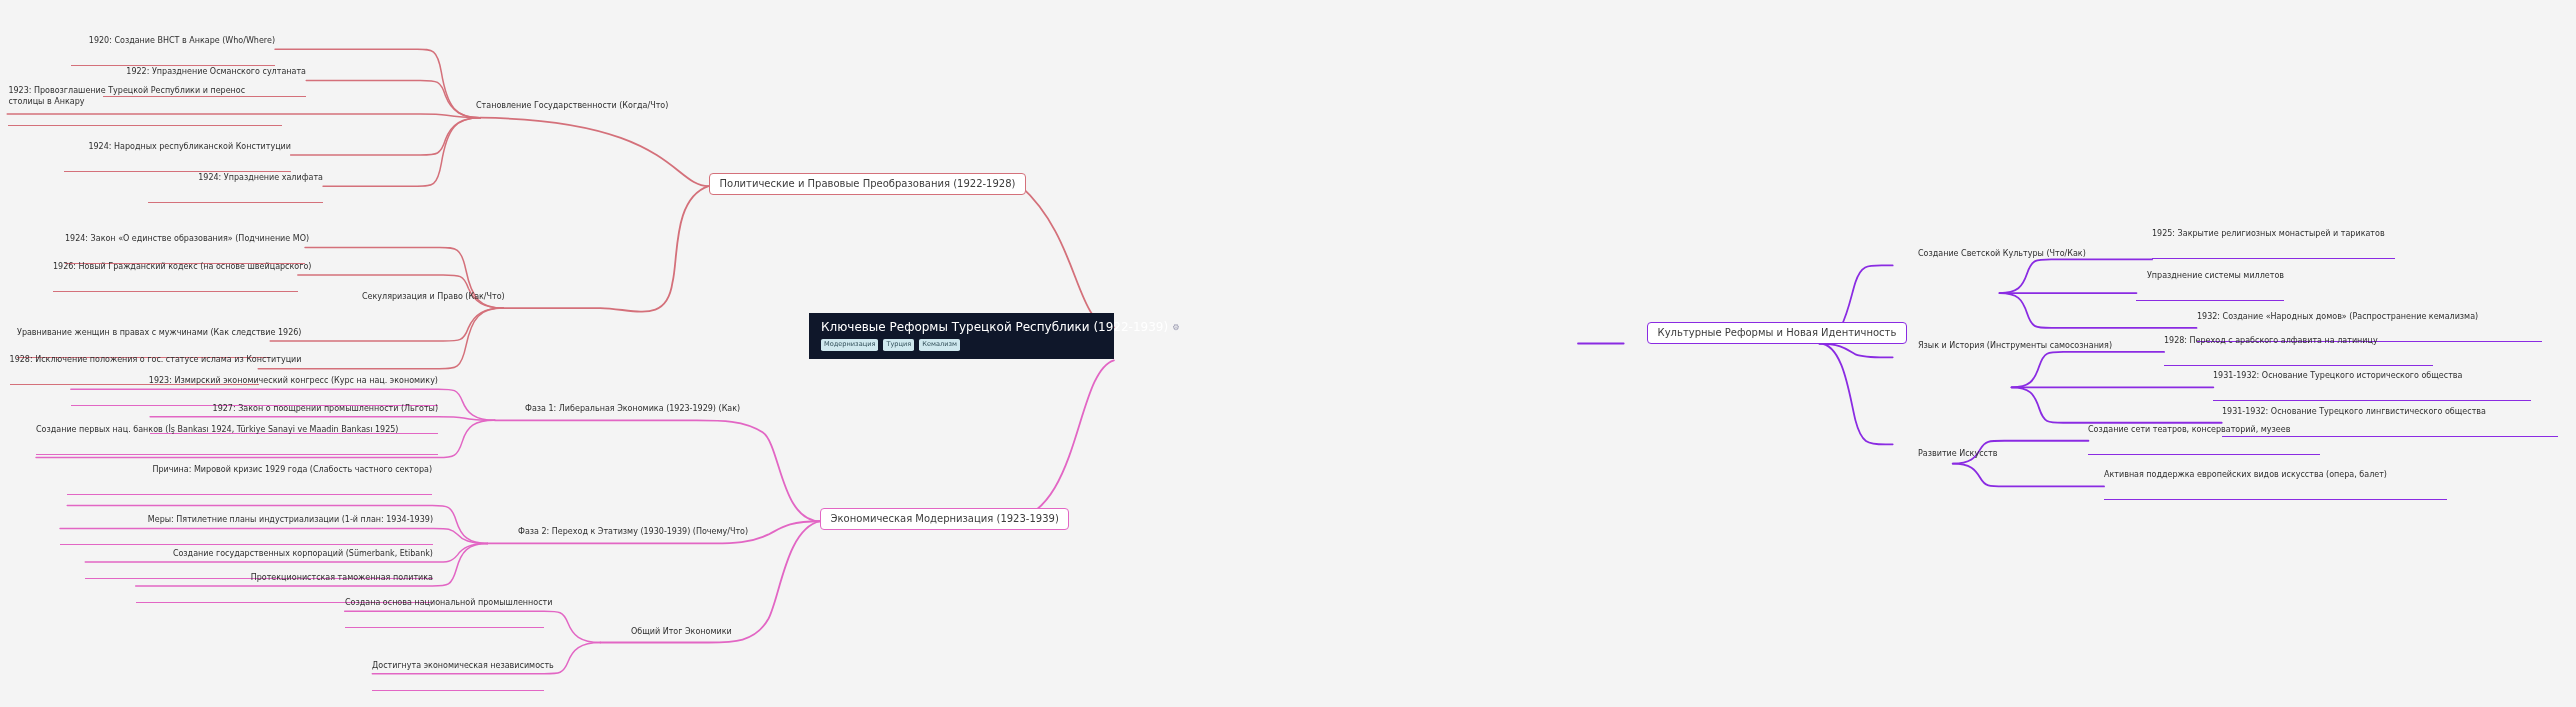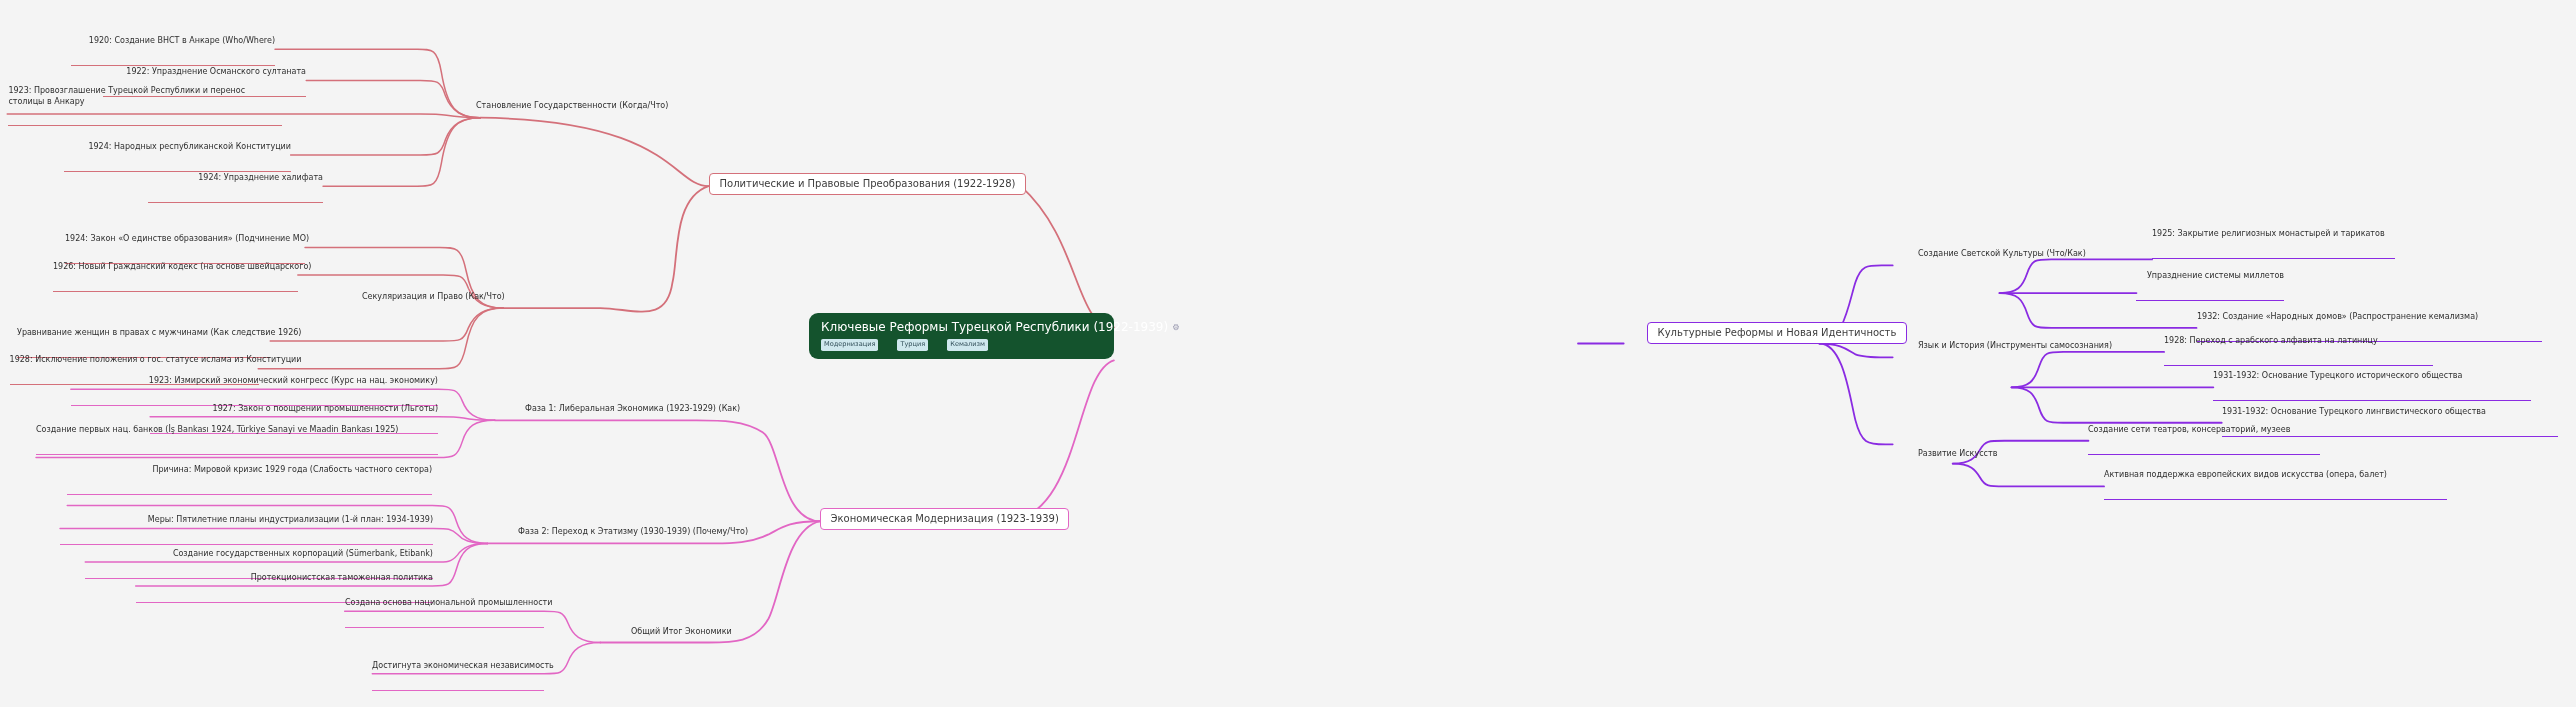--- a/index.html
+++ b/index.html
@@ -18,42 +18,42 @@
     position: absolute;
     left: 0; top: 0;
     width: 2576px; height: 708px;
     pointer-events: none;
   }
 
   
   .central {
     position: absolute;
     box-sizing: border-box;
-    background: #14532d;
-    border-radius: 9px;
+    background: #0f172a;
+    border-radius: 0;
     padding: 7.8px 12px 8.4px 12px;
     color: #ffffff;
   }
   .central-title {
     font-size: 12px;
     color: #ffffff;
     white-space: nowrap;
     line-height: 1.15;
   }
   .central-gear {
     display: inline-block;
     margin-left: 4.2px;
     color: #9a9ab0;
     font-size: 8.4px;
     vertical-align: 0.6px;
   }
   .tag-row {
     margin-top: 4.2px;
     display: flex;
-    gap: 19px;
+    gap: 5px;
   }
   .tag {
     background: #cfe8ee;
     color: #33505a;
     font-size: 6.6px;
     line-height: 1;
     padding: 2.4px 3px 3px 3px;
     border-radius: 1.8px;
     white-space: nowrap;
   }

